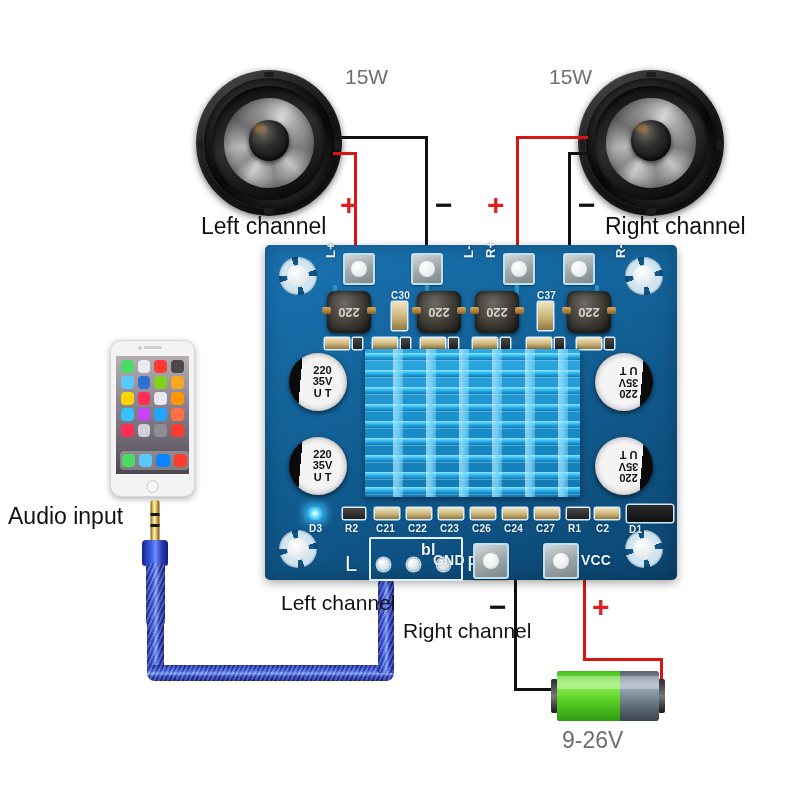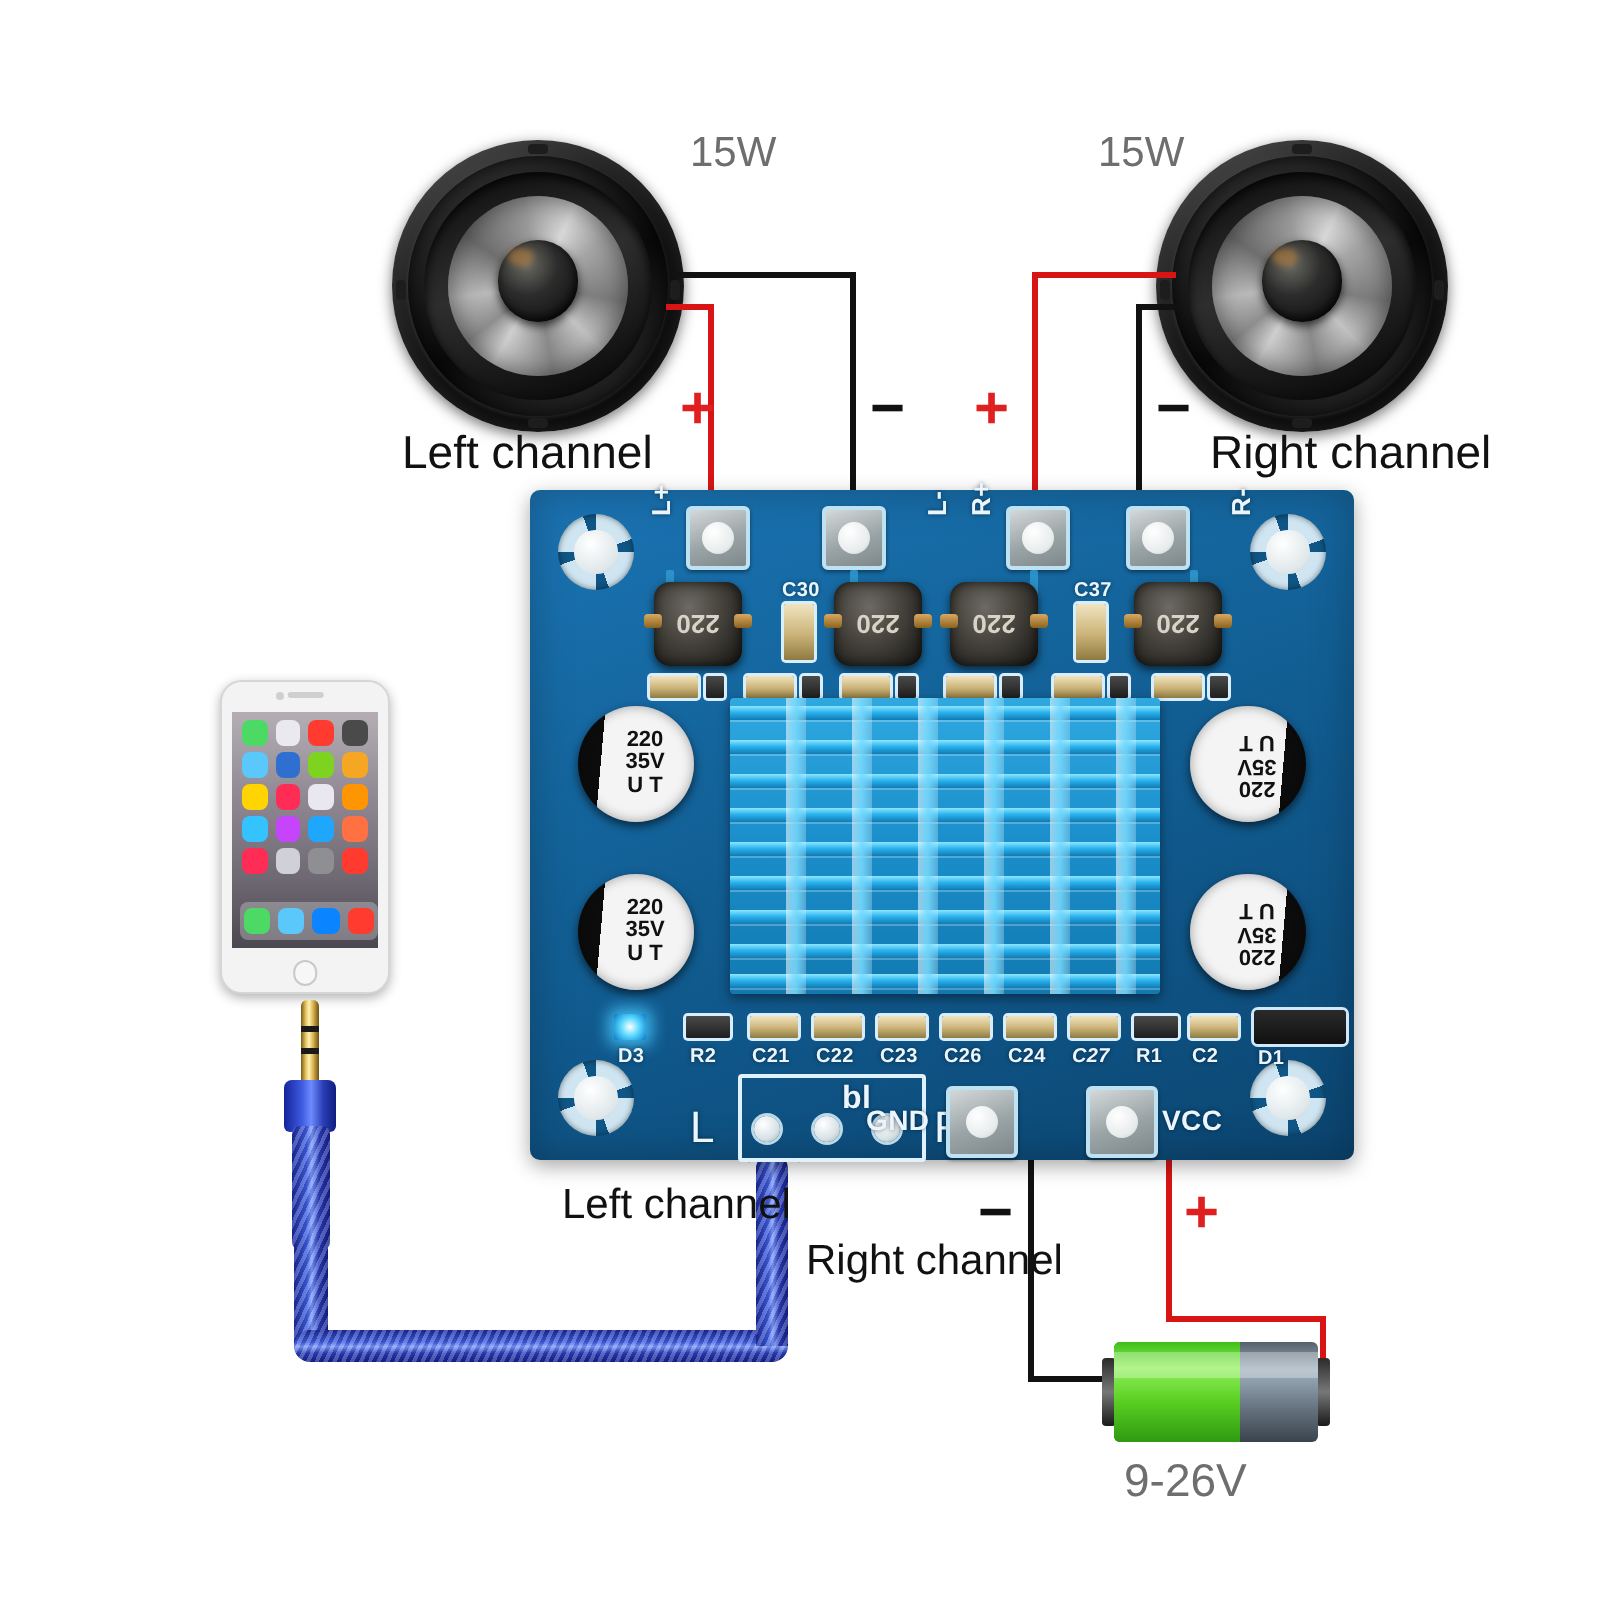--- a/index.html
+++ b/index.html
@@ -226,20 +226,21 @@
       <div class="dock">
           <div class="ic" style="background: rgb(76, 217, 100);"></div>
           <div class="ic" style="background: rgb(90, 200, 250);"></div>
           <div class="ic" style="background: rgb(10, 132, 255);"></div>
           <div class="ic" style="background: rgb(255, 59, 48);"></div>
         </div>
     </div>
     <div class="home"></div>
   </div>
 
+  <div class="lbl" style="left:8px;top:505px;font-size:23px;">Audio input</div>
 
   <div class="jack" style="left:140px;top:500px;width:30px;height:70px;">
     <div class="pin"></div>
     <div class="b1" style="top:13px;"></div>
     <div class="b2" style="top:24px;"></div>
     <div class="body"></div>
   </div>
 
   <div class="cable plugstem" style="left:146px;top:563px;width:19px;height:62px;border-radius:4px;"></div>
 
@@ -382,21 +383,21 @@
     <div class="smd" style="left:174px;top:263px;width:24px;"></div>
     <div class="silk" style="left:175px;top:278px;font-size:10px;">C23</div>
 
     <div class="smd" style="left:206px;top:263px;width:24px;"></div>
     <div class="silk" style="left:207px;top:278px;font-size:10px;">C26</div>
 
     <div class="smd" style="left:238px;top:263px;width:24px;"></div>
     <div class="silk" style="left:239px;top:278px;font-size:10px;">C24</div>
 
     <div class="smd" style="left:270px;top:263px;width:24px;"></div>
-    <div class="silk" style="left:271px;top:278px;font-size:10px;font-style:italic;">C27</div>
+    <div class="silk" style="left:271px;top:278px;font-size:10px;">C27</div>
 
     <div class="smd dark" style="left:302px;top:263px;width:22px;"></div>
     <div class="silk" style="left:303px;top:278px;font-size:10px;">R1</div>
 
     <div class="smd" style="left:330px;top:263px;width:24px;"></div>
     <div class="silk" style="left:331px;top:278px;font-size:10px;">C2</div>
 
     <div class="diode" style="left:362px;top:260px;"></div>
     <div class="silk" style="left:364px;top:279px;font-size:10px;">D1</div>
 

